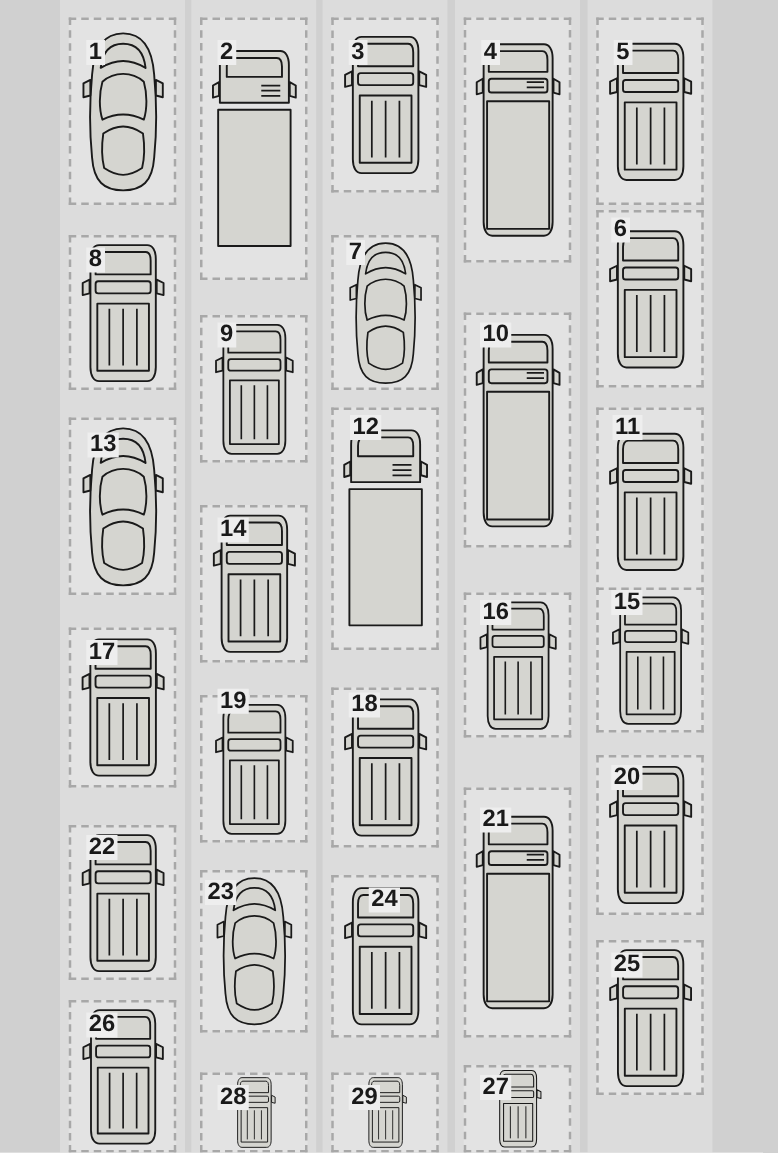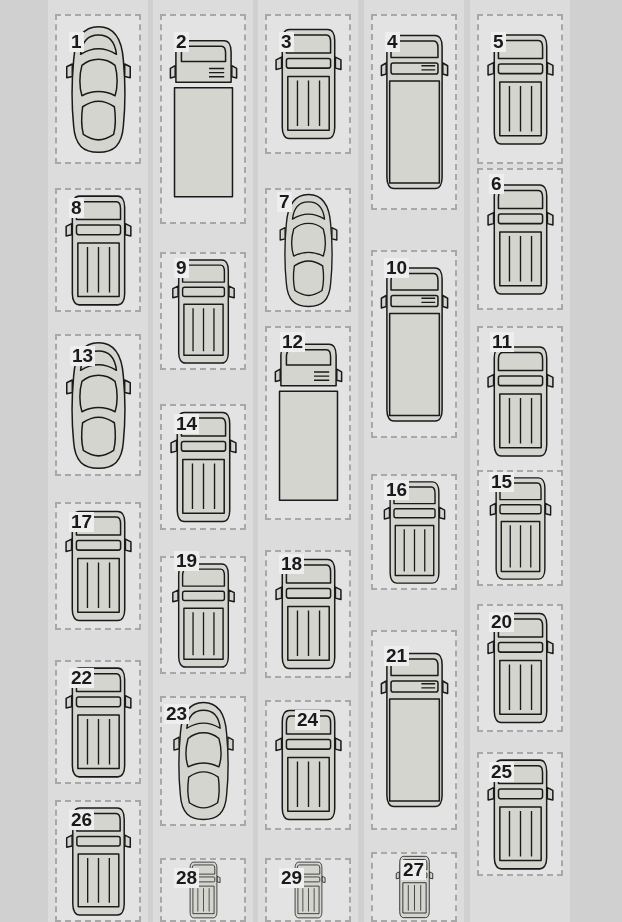--- a/index.html
+++ b/index.html
@@ -498,17 +498,17 @@
       <div class="label" style="left: 69px; top: 512px;">17</div>
       <div class="label" style="left: 279px; top: 554px;">18</div>
       <div class="label" style="left: 174px; top: 551px;">19</div>
       <div class="label" style="left: 489px; top: 612px;">20</div>
       <div class="label" style="left: 384px; top: 646px;">21</div>
       <div class="label" style="left: 69px; top: 668px; text-align: center;">22</div>
       <div class="label" style="left: 164px; top: 704px;">23</div>
       <div class="label" style="left: 279px; top: 710px; margin-left: 16px;">24</div>
       <div class="label" style="left: 489px; top: 762px; text-align: right;">25</div>
       <div class="label" style="left: 69px; top: 810px;">26</div>
-      <div class="label" style="left: 384px; top: 860px; margin-left: 17px;">27</div>
+      <div class="label" style="left: 384px; top: 860px;">27</div>
       <div class="label" style="left: 174px; top: 868px;">28</div>
       <div class="label" style="left: 279px; top: 868px;">29</div>
     </div>
 </div>
 
 </body></html>

